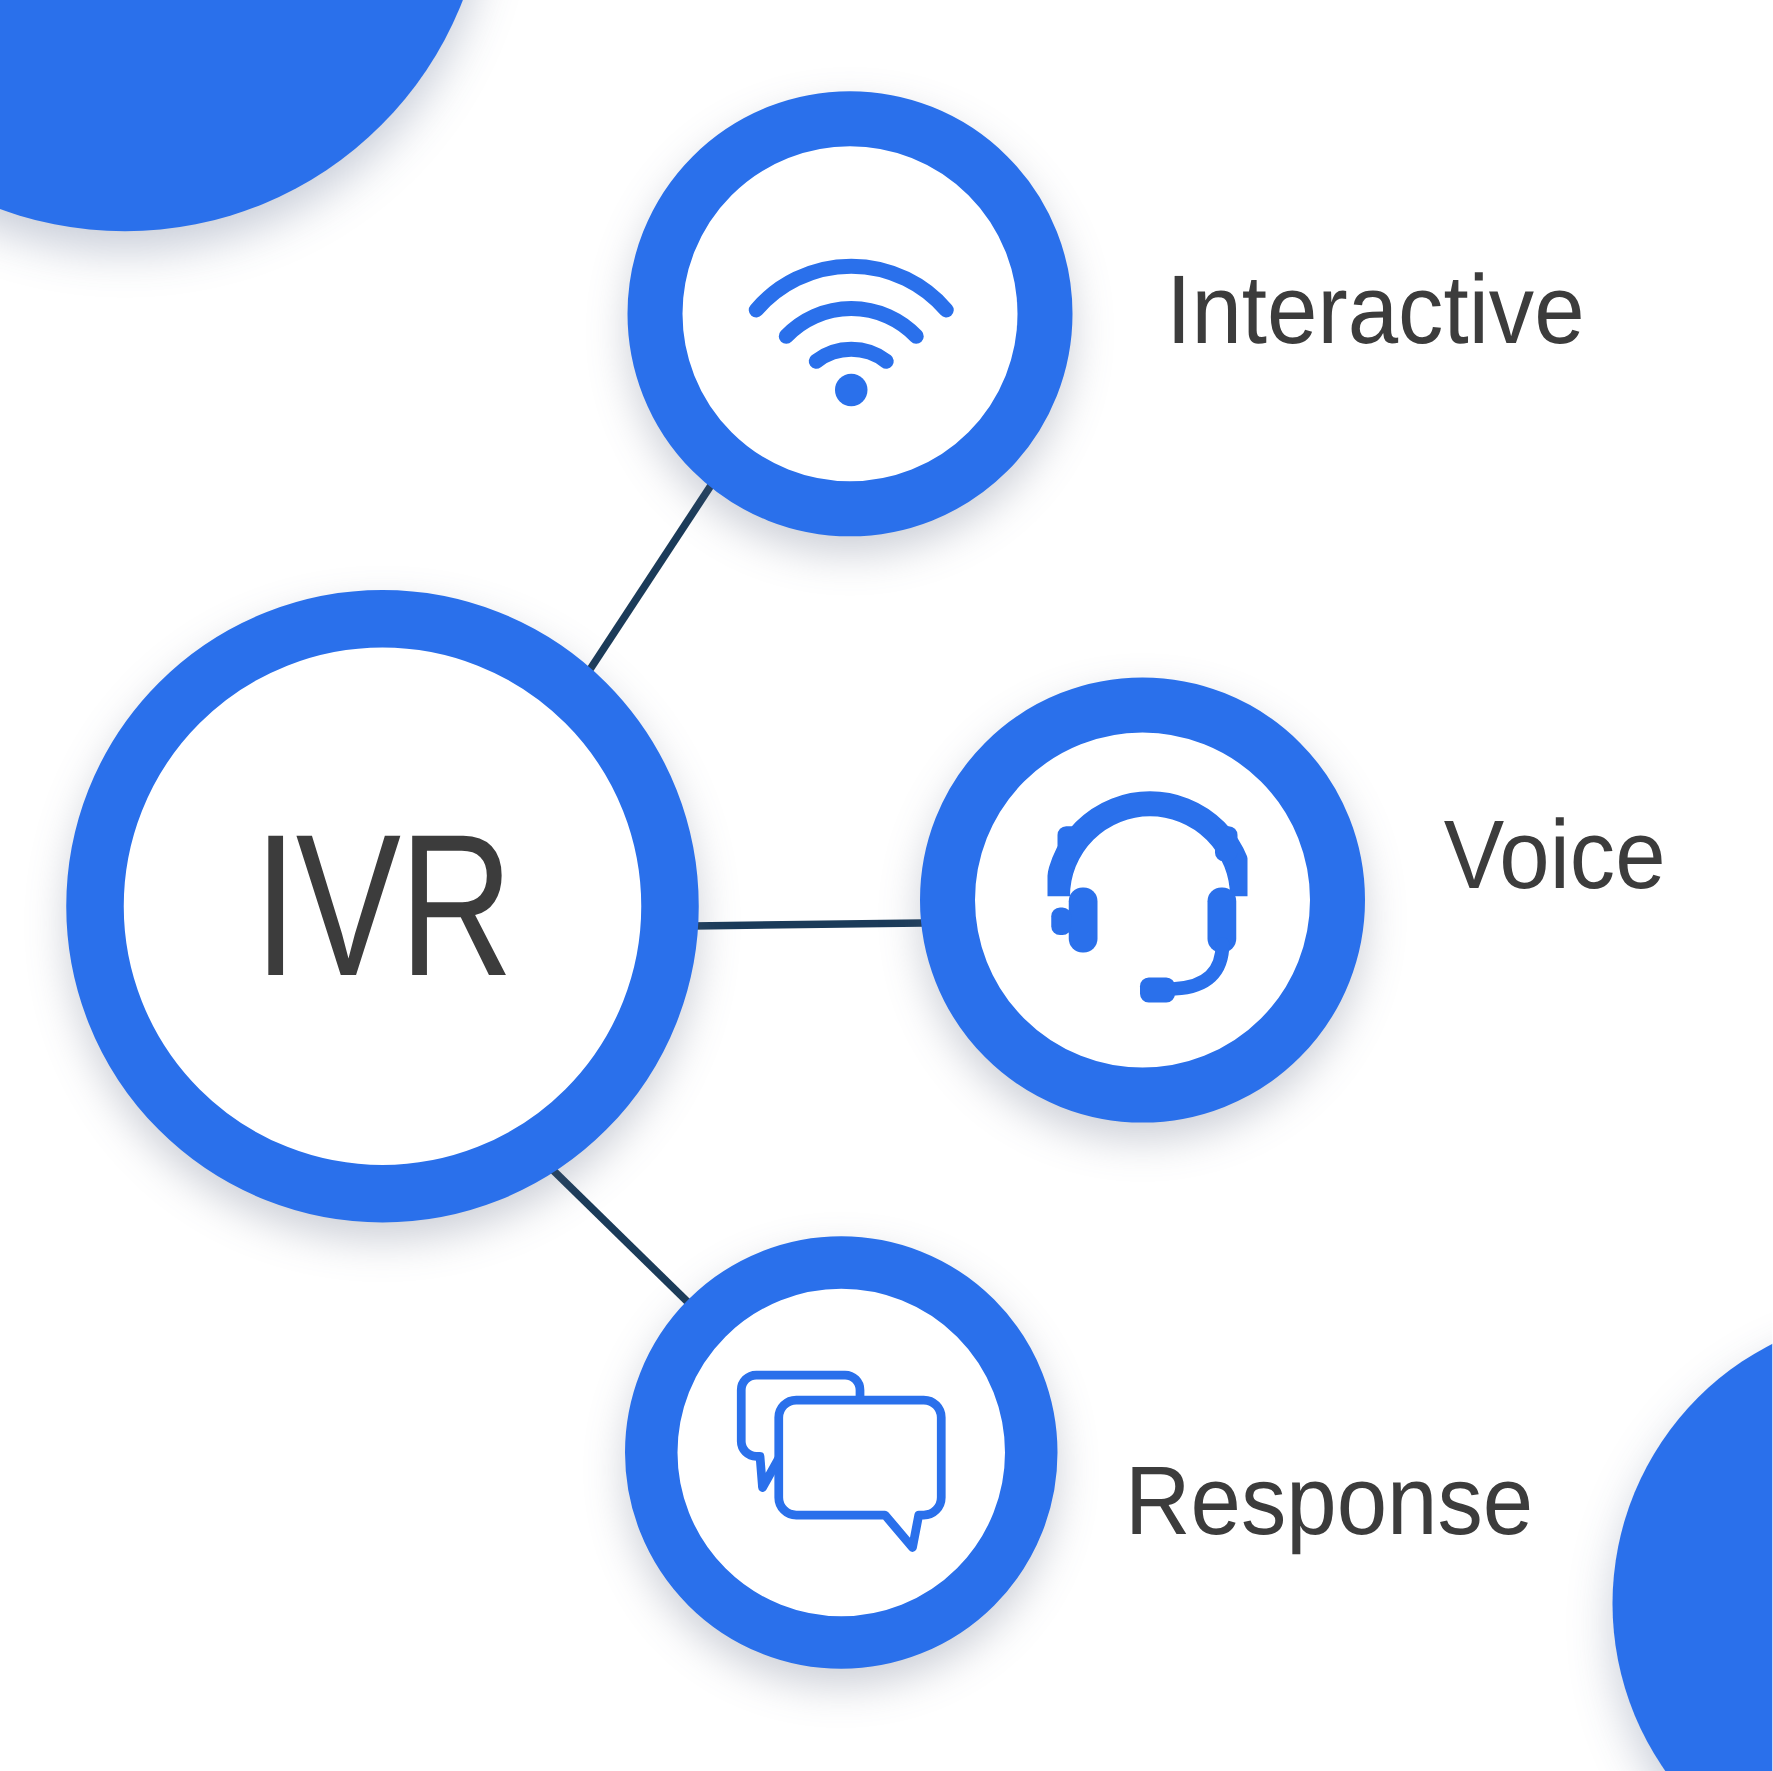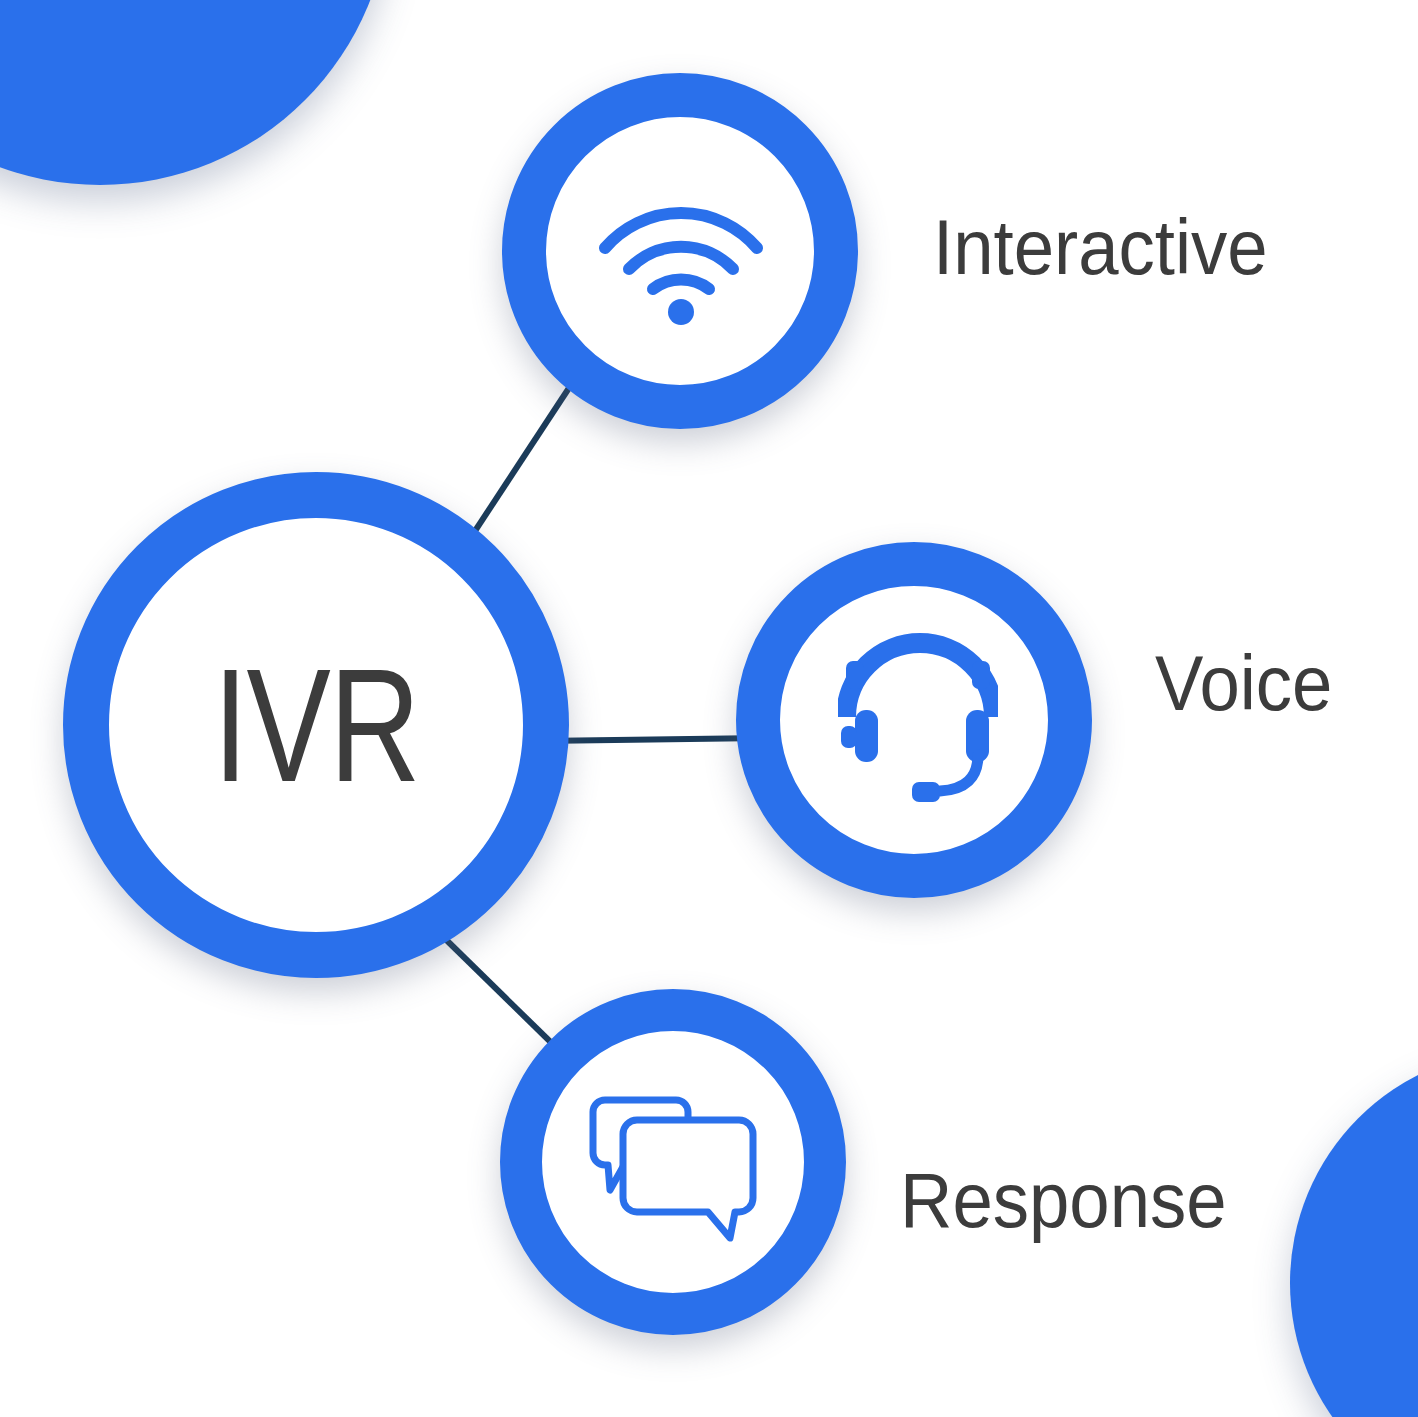--- a/index.html
+++ b/index.html
@@ -43,21 +43,21 @@
   
   .node{
     position:absolute;
     background:#fff;
     border-style:solid;
     border-color:var(--accent);
     border-radius:50%;
     display:flex;align-items:center;justify-content:center;
     box-shadow:0 14px 32px rgba(90,100,125,0.30);
   }
-  .node-center{left:63px;top:472px;width:506px;height:506px;border-width:46px;}
+  .node-center{left:53px;top:472px;width:506px;height:506px;border-width:46px;}
   .node-wifi{left:502px;top:73px;width:356px;height:356px;border-width:44px;}
   .node-headset{left:736px;top:542px;width:356px;height:356px;border-width:44px;}
   .node-chat{left:500px;top:989px;width:346px;height:346px;border-width:42px;}
 
   .node svg{position:absolute;}
   .node-wifi svg{left:49px;top:81px;}
   .node-headset svg{left:58px;top:39px;}
   .node-chat svg{left:46px;top:62px;}
 
   .ivr-text{

